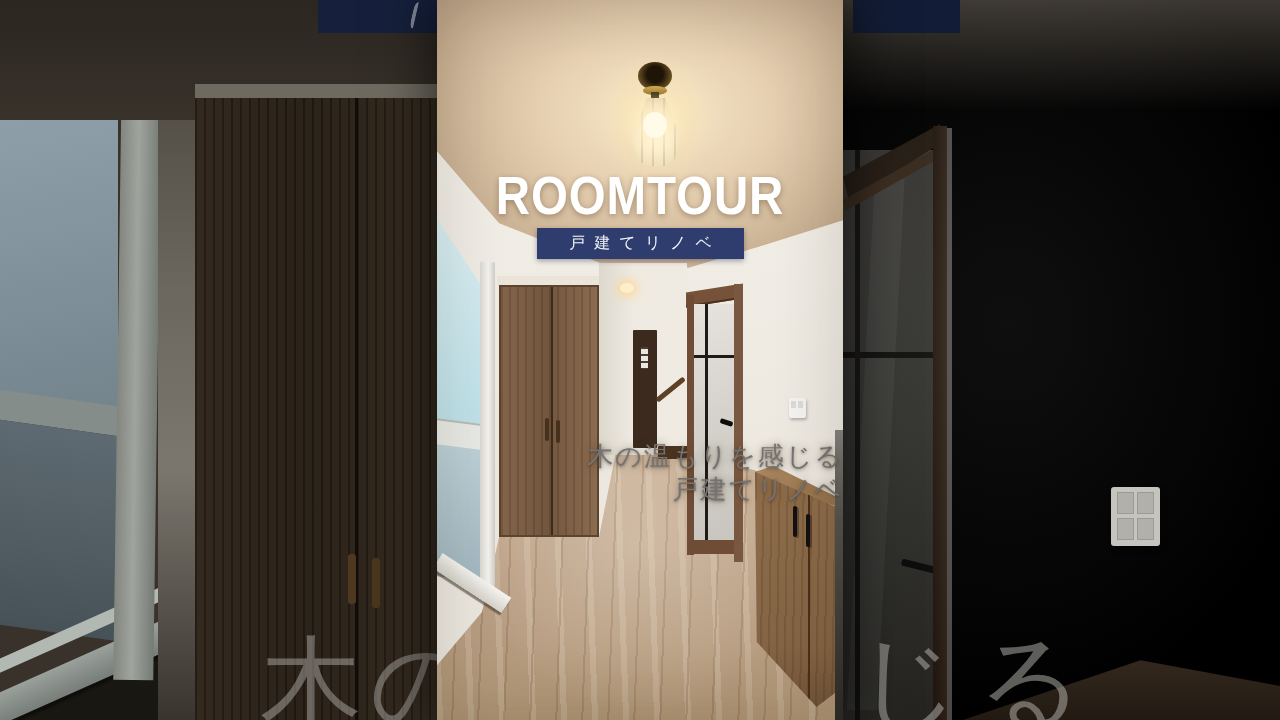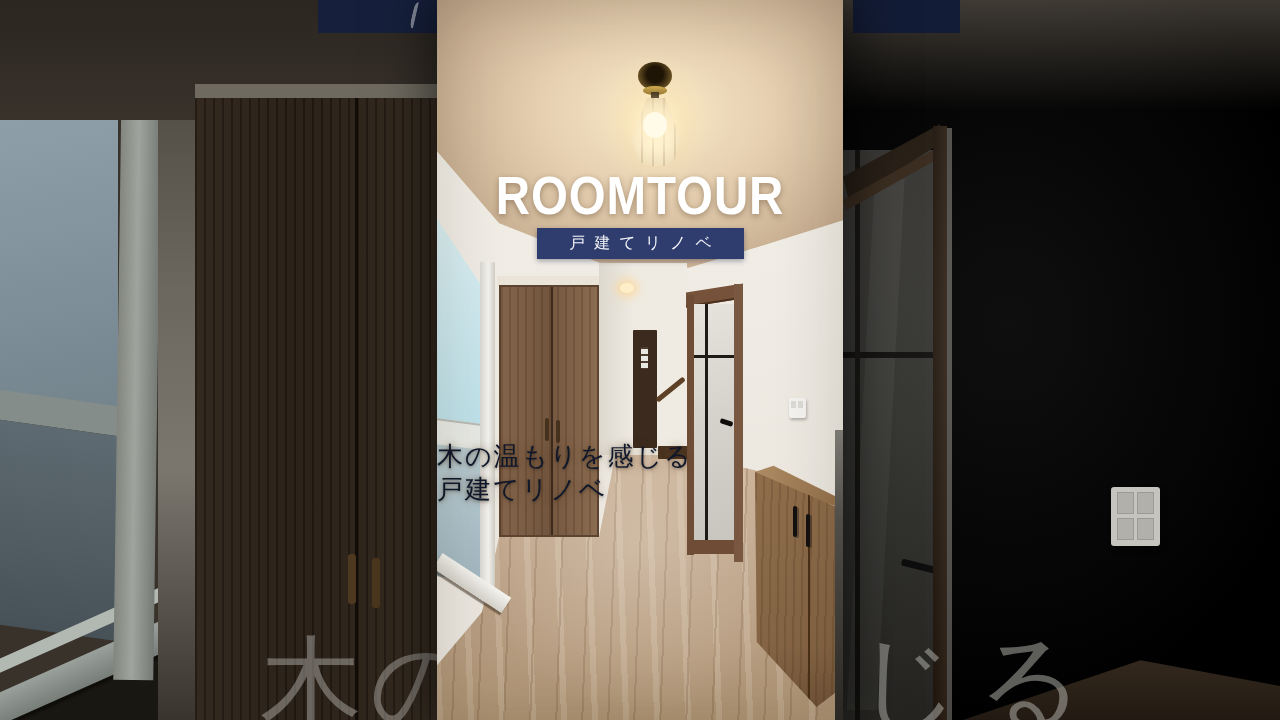--- a/index.html
+++ b/index.html
@@ -143,21 +143,21 @@
     box-shadow:0 0 18px 10px rgba(255,240,200,.9);}
 
   .title{left:0;top:164px;width:406px;text-align:center;color:var(--title_white);
     font-size:54px;font-weight:bold;letter-spacing:1px;transform:scaleX(.88);
     text-shadow:0 2px 7px rgba(70,45,20,.4);white-space:nowrap;}
   .banner{left:100px;top:228px;width:207px;height:31px;background:var(--banner_navy);
     box-shadow:0 2px 5px rgba(40,40,70,.4);
     display:flex;align-items:center;justify-content:center;}
   .banner span{position:static;color:#f2f4f8;font-family:"Liberation Serif",serif;
     font-size:16px;letter-spacing:9px;padding-left:9px;white-space:nowrap;}
-  .caption{left:0;top:440px;width:406px;text-align:left;color:#0f172a;
+  .caption{left:0;top:440px;width:406px;text-align:right;color:#737373;
     font-family:"Liberation Serif",serif;font-size:26px;letter-spacing:2px;line-height:33px;
     text-shadow:0 0 9px rgba(95,65,35,.65),0 1px 3px rgba(0,0,0,.35);white-space:nowrap;}
   .vignette{left:0;top:0;width:406px;height:720px;box-shadow:inset 0 0 70px rgba(40,25,10,.18);}
 </style>
 </head>
 <body>
 
 <div id="screen">
 
   <div id="panel-left" class="panel">

